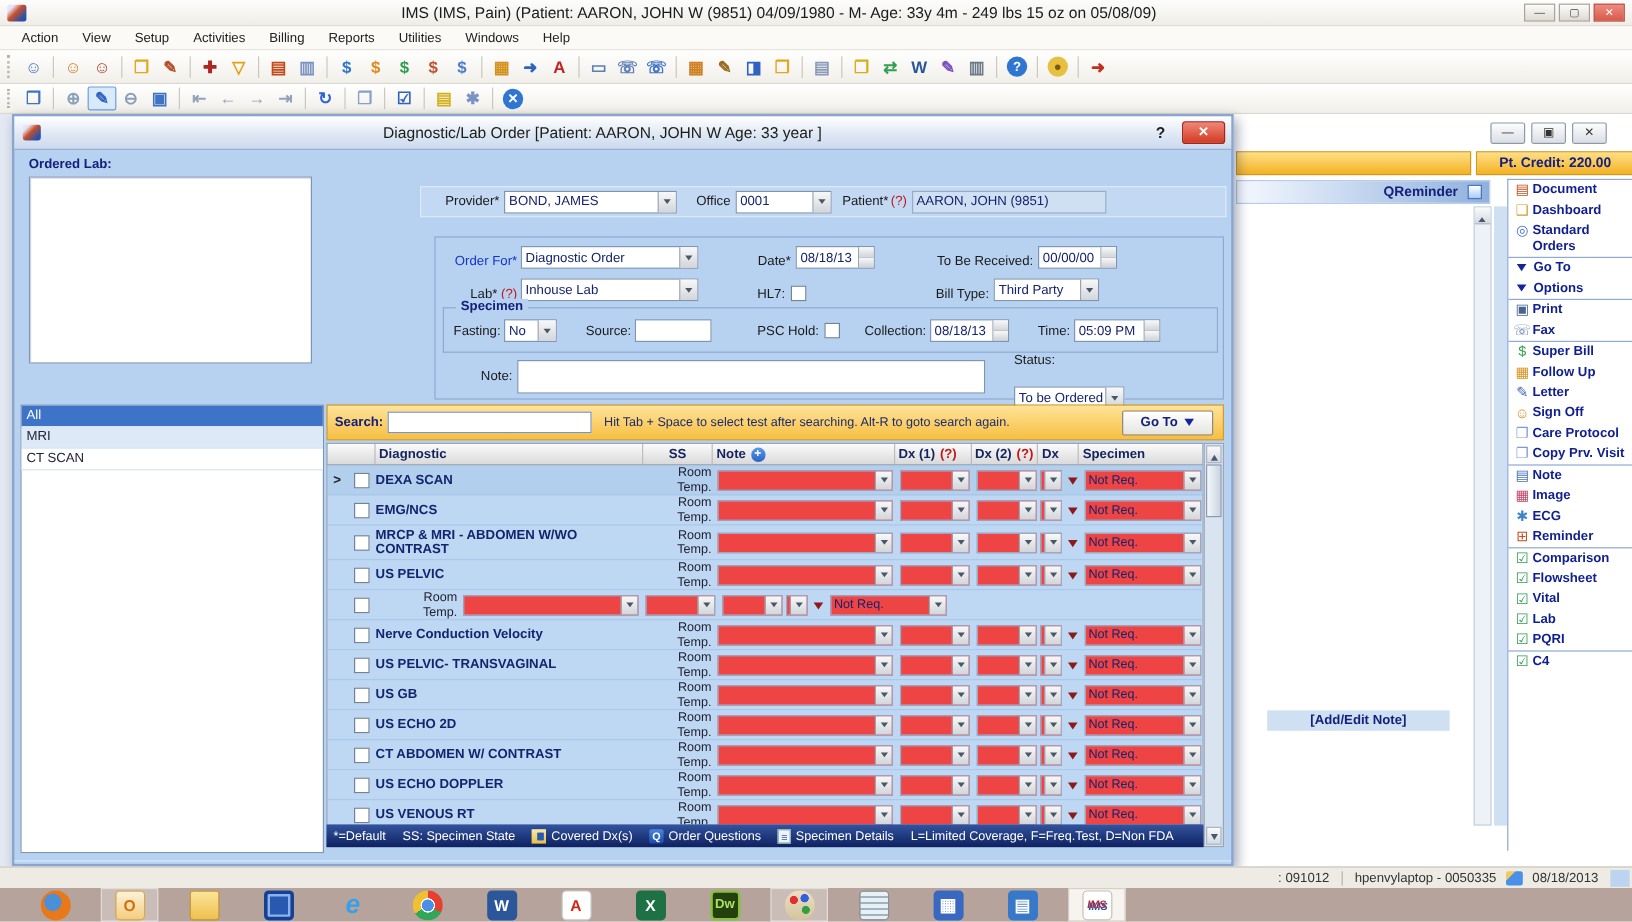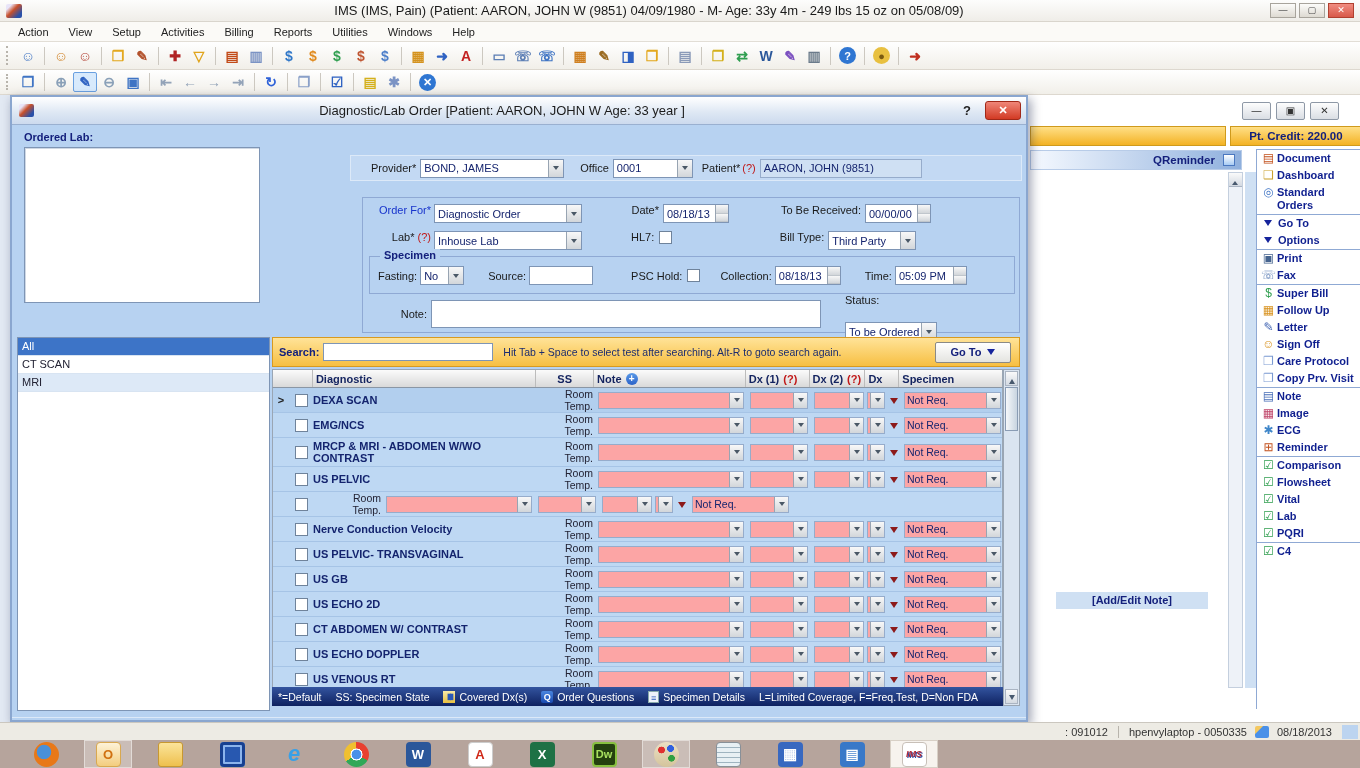--- a/index.html
+++ b/index.html
@@ -106,21 +106,21 @@
   .spin .stxt{flex:1;}
   .spin-btns{width:13px;height:100%;display:flex;flex-direction:column;margin-left:3px;
     border-left:1px solid #98a4b2;flex:none;}
   .spin-btns span{flex:1;background:linear-gradient(#f8f8f8,#d2d6da);position:relative;border-bottom:1px solid #c0c6cc;}
   .spin-btns span::after{content:"";position:absolute;left:3px;border:3px solid transparent;}
   .spin-up::after{top:2px;border-bottom:4px solid #4a5866;}
   .spin-dn::after{top:3px;border-top:4px solid #4a5866;}
   .cbox{width:13px;height:13px;background:#fff;border:1px solid #6f839b;display:inline-block;flex:none;}
 
   .order-panel{position:absolute;left:350px;top:72px;width:658px;height:136px;border:1px solid #8fa9d4;}
-  .f-row{position:absolute;left:0;width:100%;display:flex;align-items:flex-start;height:20px;}
+  .f-row{position:absolute;left:0;width:100%;display:flex;align-items:flex-end;height:20px;}
   .specimen-box{position:absolute;left:6px;top:58px;width:646px;height:38px;border:1px solid #8fa9d4;}
   .specimen-leg{position:absolute;left:10px;top:-8px;background:#b7d2f1;padding:0 4px;
     font-weight:bold;color:#14207c;}
   .spec-row{position:absolute;left:0;top:9px;width:100%;display:flex;align-items:center;}
   .note-row{position:absolute;left:0;top:102px;width:74%;display:flex;align-items:center;}
   .note-input{width:390px;height:28px;background:#fff;border:1px solid #7e95b5;font-size:11px;padding:2px 4px;
     font-family:"Liberation Sans",sans-serif;}
   .status-wrap{position:absolute;left:482px;top:96px;}
   .txt-input{background:#fff;border:1px solid #7e95b5;height:19px;font-size:11px;padding:0 3px;
     font-family:"Liberation Sans",sans-serif;color:#15246e;}
@@ -161,21 +161,21 @@
   .c-cb{width:24px;flex:none;display:flex;justify-content:center;}
   .c-diag{width:212px;flex:none;font-weight:bold;color:#14246e;font-size:11px;line-height:12px;padding:2px 0;}
   .c-gap{width:12px;flex:none;}
   .c-ss{width:58px;flex:none;text-align:right;padding-right:2px;color:#223;font-size:10.5px;}
   .c-note{width:152px;flex:none;display:flex;justify-content:flex-start;padding-left:3px;}
   .c-dx1{width:64px;flex:none;display:flex;padding-left:3px;}
   .c-dx2{width:56px;flex:none;display:flex;padding-left:3px;}
   .c-dx{width:20px;flex:none;display:flex;}
   .c-arr{width:14px;flex:none;display:flex;justify-content:center;}
   .c-spec{width:103px;flex:none;display:flex;padding-left:3px;}
-  .dcombo{display:inline-flex;align-items:center;background:#fca5a5;border:1px solid #96accb;height:17px;
+  .dcombo{display:inline-flex;align-items:center;background:#ef4444;border:1px solid #96accb;height:17px;
     font-size:10.5px;color:#15246e;padding-left:2px;}
   .dcombo .dtxt{flex:1;overflow:hidden;white-space:nowrap;}
   .dcombo .vbtn{width:14px;}
   .dn-arr{width:0;height:0;border:4px solid transparent;border-top:6px solid #8c1a1a;margin-top:5px;}
 
   .tbl-scroll{position:absolute;left:991px;top:244px;width:17px;height:337px;background:#dae4f0;
     border:1px solid #9aa6b4;}
   .sc-btn{position:absolute;left:1px;width:13px;height:15px;background:linear-gradient(#fafafa,#d4dae2);
     border:1px solid #aab4c2;}
   .sc-btn::after{content:"";position:absolute;left:3px;border:3px solid transparent;}
@@ -581,22 +581,22 @@
         <span class="combo" style="width:92px;margin-top:16px;">
           <span class="ctxt">To be Ordered</span>
           <span class="vbtn"></span>
         </span>
       </div>
     </div>
 
     <div class="tmpl-panel">
       <div id="tmpl-list">
           <div class="t-item t-sel">All</div>
+          <div class="t-item t-alt">MRI</div>
           <div class="t-item">CT SCAN</div>
-          <div class="t-item t-alt">MRI</div>
         </div>
     </div>
 
     <div class="search-bar">
       <span class="search-lbl">Search:</span>
       <input class="txt-input search-input" value="" style="">
       <span class="search-hint">Hit Tab + Space to select test after searching. Alt-R to goto search again.</span>
       <span class="goto-btn">
         <span>Go To</span>
         <span class="goto-arr"></span>

